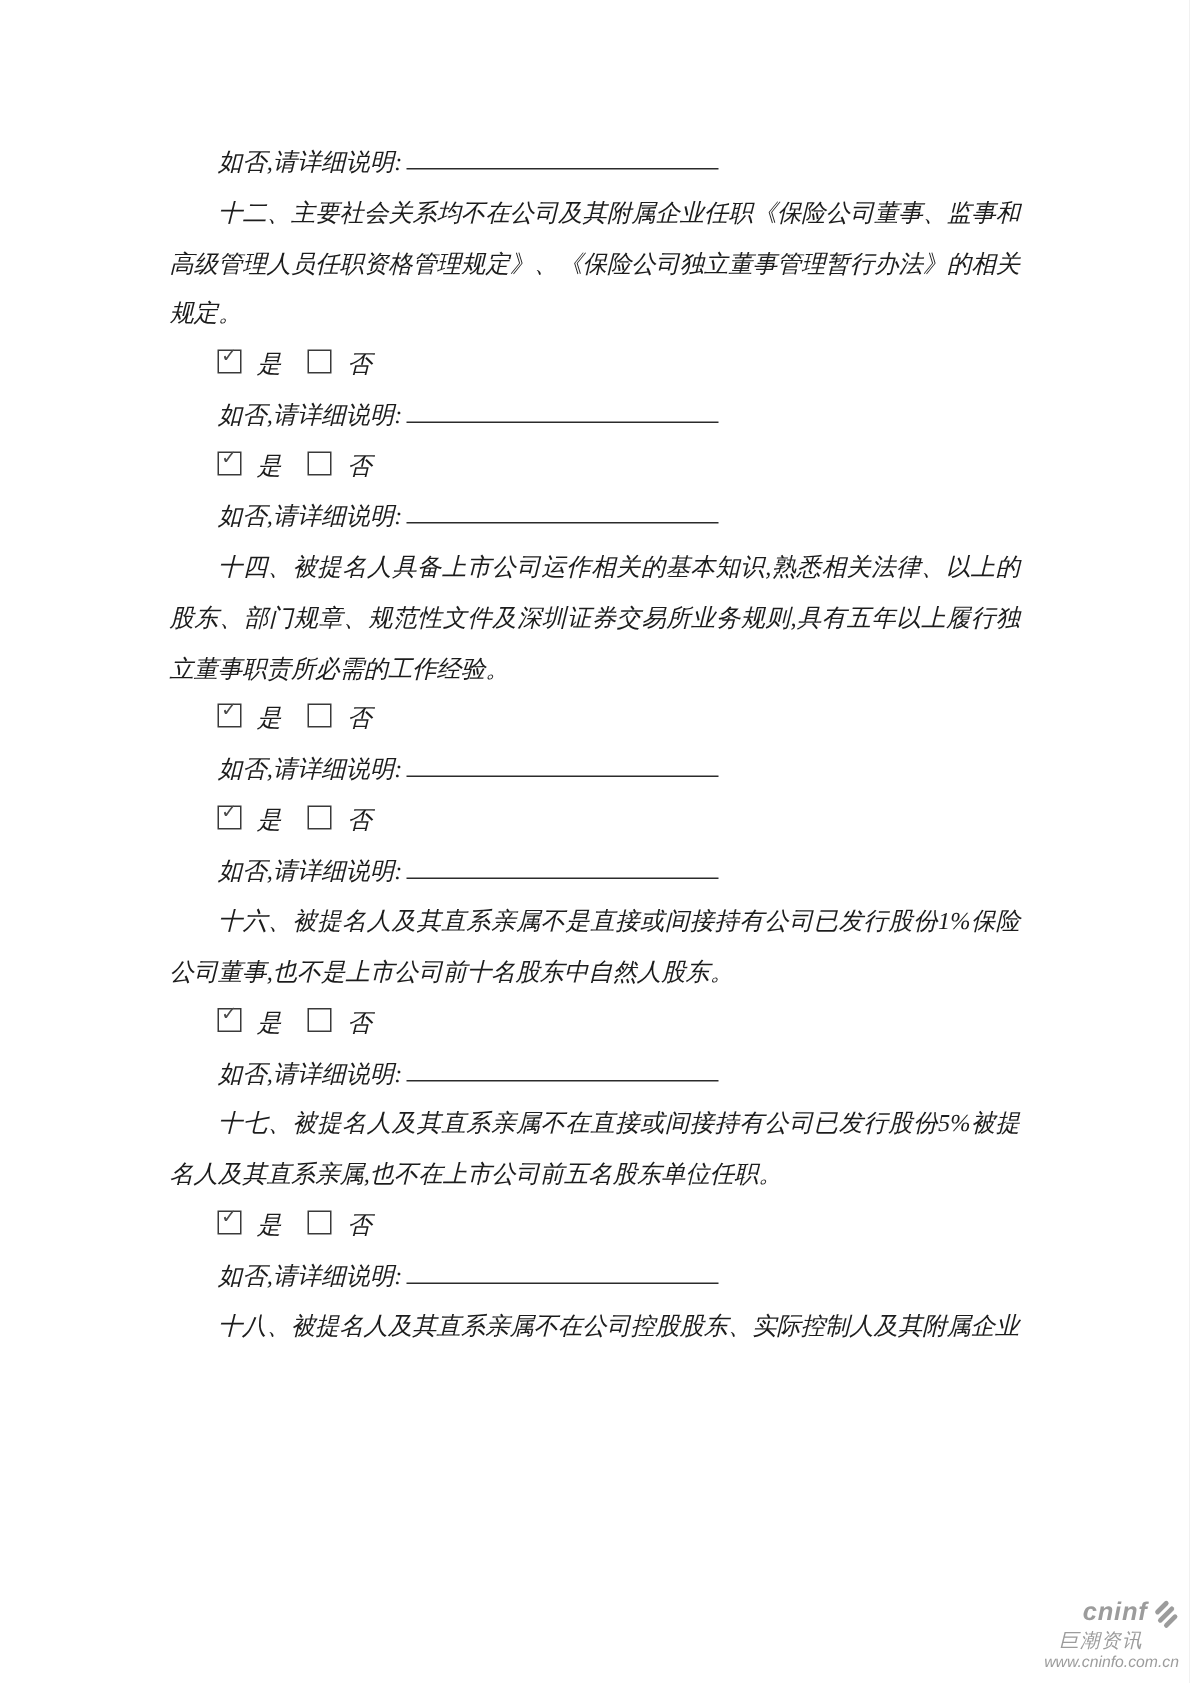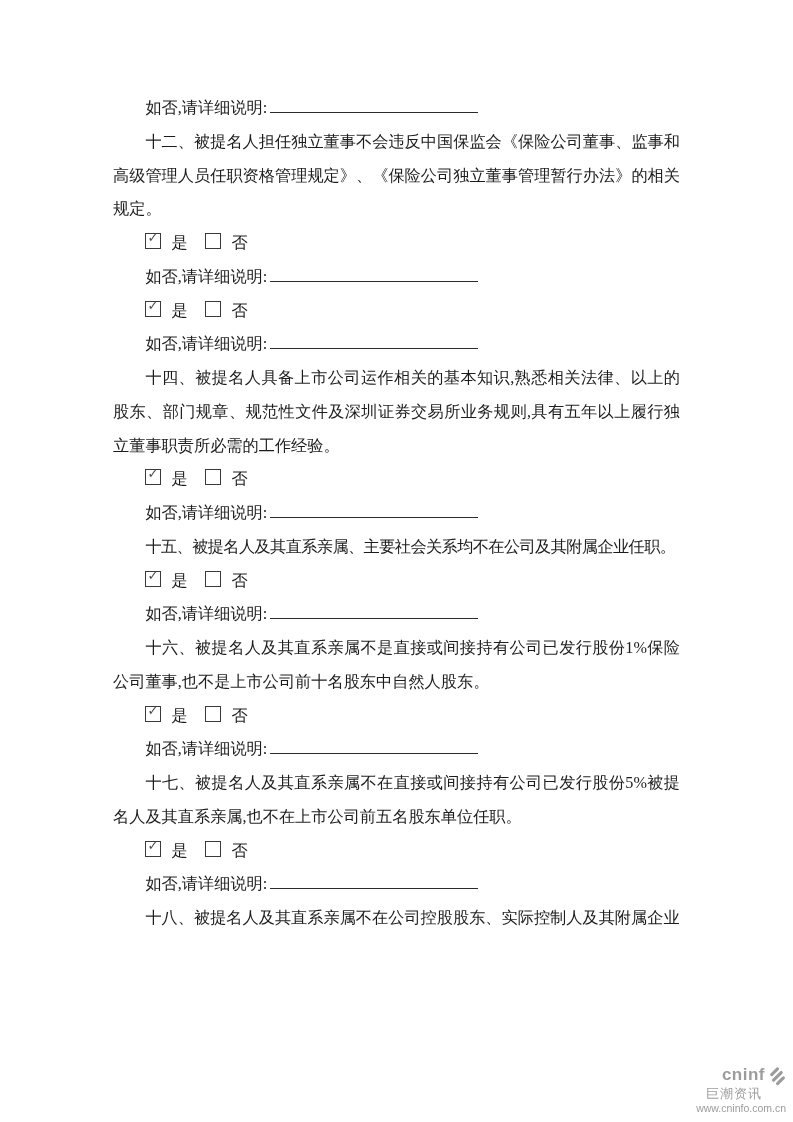--- a/index.html
+++ b/index.html
@@ -5,20 +5,21 @@
   html, body { margin: 0; padding: 0; background: #e8e8e8; }
   .page {
     position: relative;
     width: 793px;
     height: 1122px;
     margin: 0 auto;
     background: #ffffff;
     overflow: hidden;
     font-family: "Liberation Serif", "DejaVu Serif", serif;
     color: #1c1c1c;
+    font-style: italic;
   }
   .content {
     position: absolute;
     left: 113px;
     top: 92px;
     width: 567px;
     font-size: 16.2px;
     line-height: 33.75px;
   }
   .para {
@@ -98,29 +99,28 @@
     margin-right: 2px;
   }
 </style>
 </head>
 <body>
 
 <div class="page">
 
   <div class="content" id="doc-content">
       <div class="explainline"><span>如否,请详细说明:</span><span class="uline"></span></div>
-      <div class="para">十二、被提名人担任独立董事不会违反中国保监会《保险公司董事、监事和高级管理人员任职资格管理规定》、《保险公司独立董事管理暂行办法》的相关规定。</div>
+      <div class="para">十二、主要社会关系均不在公司及其附属企业任职《保险公司董事、监事和高级管理人员任职资格管理规定》、《保险公司独立董事管理暂行办法》的相关规定。</div>
       <div class="checkline"><span class="cbox"><span class="tick">✓</span></span><span class="clabel-yes">是</span><span class="cbox cbox-no"></span><span class="clabel-no">否</span></div>
       <div class="explainline"><span>如否,请详细说明:</span><span class="uline"></span></div>
       <div class="checkline"><span class="cbox"><span class="tick">✓</span></span><span class="clabel-yes">是</span><span class="cbox cbox-no"></span><span class="clabel-no">否</span></div>
       <div class="explainline"><span>如否,请详细说明:</span><span class="uline"></span></div>
       <div class="para">十四、被提名人具备上市公司运作相关的基本知识,熟悉相关法律、以上的股东、部门规章、规范性文件及深圳证券交易所业务规则,具有五年以上履行独立董事职责所必需的工作经验。</div>
       <div class="checkline"><span class="cbox"><span class="tick">✓</span></span><span class="clabel-yes">是</span><span class="cbox cbox-no"></span><span class="clabel-no">否</span></div>
       <div class="explainline"><span>如否,请详细说明:</span><span class="uline"></span></div>
-      <div class="para tight">十五、被提名人及其直系亲属、主要社会关系均不在公司及其附属企业任职。</div>
       <div class="checkline"><span class="cbox"><span class="tick">✓</span></span><span class="clabel-yes">是</span><span class="cbox cbox-no"></span><span class="clabel-no">否</span></div>
       <div class="explainline"><span>如否,请详细说明:</span><span class="uline"></span></div>
       <div class="para">十六、被提名人及其直系亲属不是直接或间接持有公司已发行股份1%保险公司董事,也不是上市公司前十名股东中自然人股东。</div>
       <div class="checkline"><span class="cbox"><span class="tick">✓</span></span><span class="clabel-yes">是</span><span class="cbox cbox-no"></span><span class="clabel-no">否</span></div>
       <div class="explainline"><span>如否,请详细说明:</span><span class="uline"></span></div>
       <div class="para">十七、被提名人及其直系亲属不在直接或间接持有公司已发行股份5%被提名人及其直系亲属,也不在上市公司前五名股东单位任职。</div>
       <div class="checkline"><span class="cbox"><span class="tick">✓</span></span><span class="clabel-yes">是</span><span class="cbox cbox-no"></span><span class="clabel-no">否</span></div>
       <div class="explainline"><span>如否,请详细说明:</span><span class="uline"></span></div>
       <div class="para">十八、被提名人及其直系亲属不在公司控股股东、实际控制人及其附属企业</div>
     </div>

